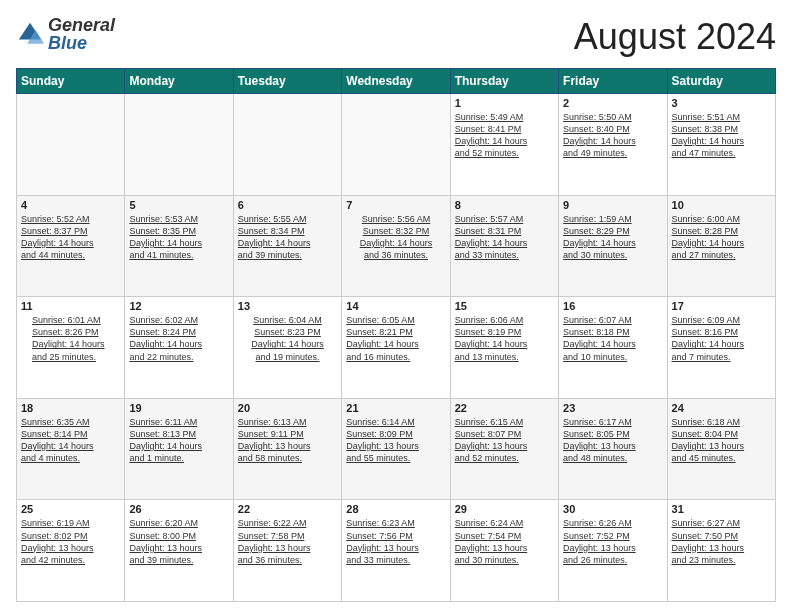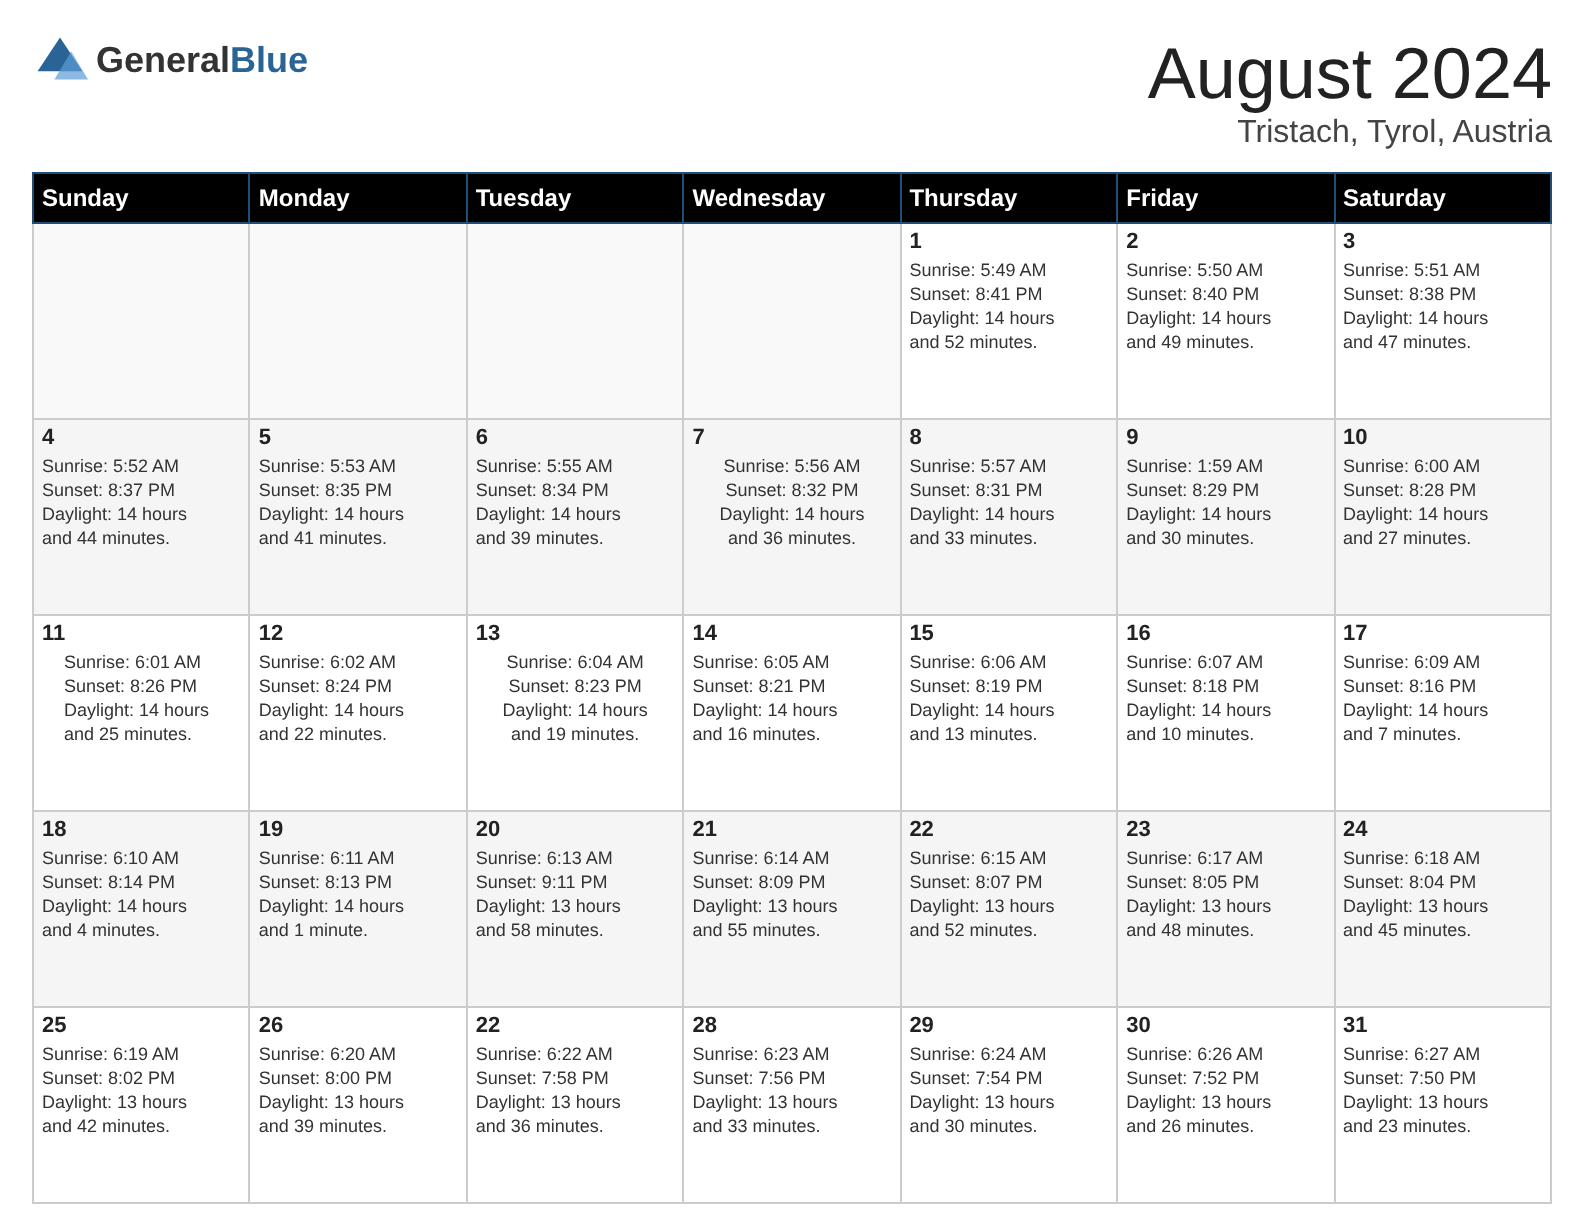--- a/index.html
+++ b/index.html
@@ -22,22 +22,23 @@
       justify-content: space-between;
       align-items: flex-start;
       margin-bottom: 10px;
     }
     .logo {
       display: flex;
       align-items: center;
     }
     .logo-text {
       display: flex;
-      flex-direction: row;
+      flex-direction: column;
       line-height: 1;
+      font-style: italic;
     }
     .logo-general {
       font-size: 18px;
       font-weight: bold;
       color: #333;
     }
     .logo-blue {
       font-size: 18px;
       font-weight: bold;
       color: #2a6496;
@@ -59,21 +60,21 @@
       font-size: 16px;
       color: #444;
     }
     .calendar {
       flex: 1;
       border-collapse: collapse;
       width: 100%;
       table-layout: fixed;
     }
     .calendar th {
-      background: #000000;
+      background: #0f766e;
       color: #fff;
       font-size: 12px;
       font-weight: bold;
       padding: 5px 4px;
       text-align: left;
       border: 1px solid #1e4f78;
     }
     .calendar td {
       vertical-align: top;
       border: 1px solid #ccc;
@@ -93,40 +94,40 @@
       font-size: 11px;
       font-weight: bold;
       color: #222;
       display: block;
       margin-bottom: 2px;
     }
     .day-info {
       font-size: 9px;
       color: #333;
       line-height: 1.35;
+      text-decoration: underline;
     }
   </style>
 </head>
 <body>
 
 <div class="page">
   <div class="header">
     <div class="logo">
       <svg class="logo-icon" viewBox="0 0 40 40">
         <polygon points="20,4 36,28 4,28" fill="#2a6496"></polygon>
         <polygon points="28,14 40,34 16,34" fill="#5b9bd5" opacity="0.7"></polygon>
       </svg>
       <div class="logo-text">
         <span class="logo-general">General</span>
         <span class="logo-blue">Blue</span>
       </div>
     </div>
     <div class="title-block">
       <div class="month-title">August 2024</div>
-      <div class="location-title">Tristach, Tyrol, Austria</div>
     </div>
   </div>
 
   <table class="calendar">
     <thead>
       <tr>
           <th>Sunday</th>
           <th>Monday</th>
           <th>Tuesday</th>
           <th>Wednesday</th>
@@ -261,21 +262,21 @@
             <span class="day-num">17</span>
             <div class="day-info" style="white-space: pre-line;">Sunrise: 6:09 AM
 Sunset: 8:16 PM
 Daylight: 14 hours
 and 7 minutes.</div>
           </td>
         </tr>
         <tr>
           <td>
             <span class="day-num">18</span>
-            <div class="day-info" style="white-space: pre-line;">Sunrise: 6:10 AM
+            <div class="day-info" style="white-space: pre-line;">Sunrise: 6:35 AM
 Sunset: 8:14 PM
 Daylight: 14 hours
 and 4 minutes.</div>
           </td>
           <td>
             <span class="day-num">19</span>
             <div class="day-info" style="white-space: pre-line;">Sunrise: 6:11 AM
 Sunset: 8:13 PM
 Daylight: 14 hours
 and 1 minute.</div>

